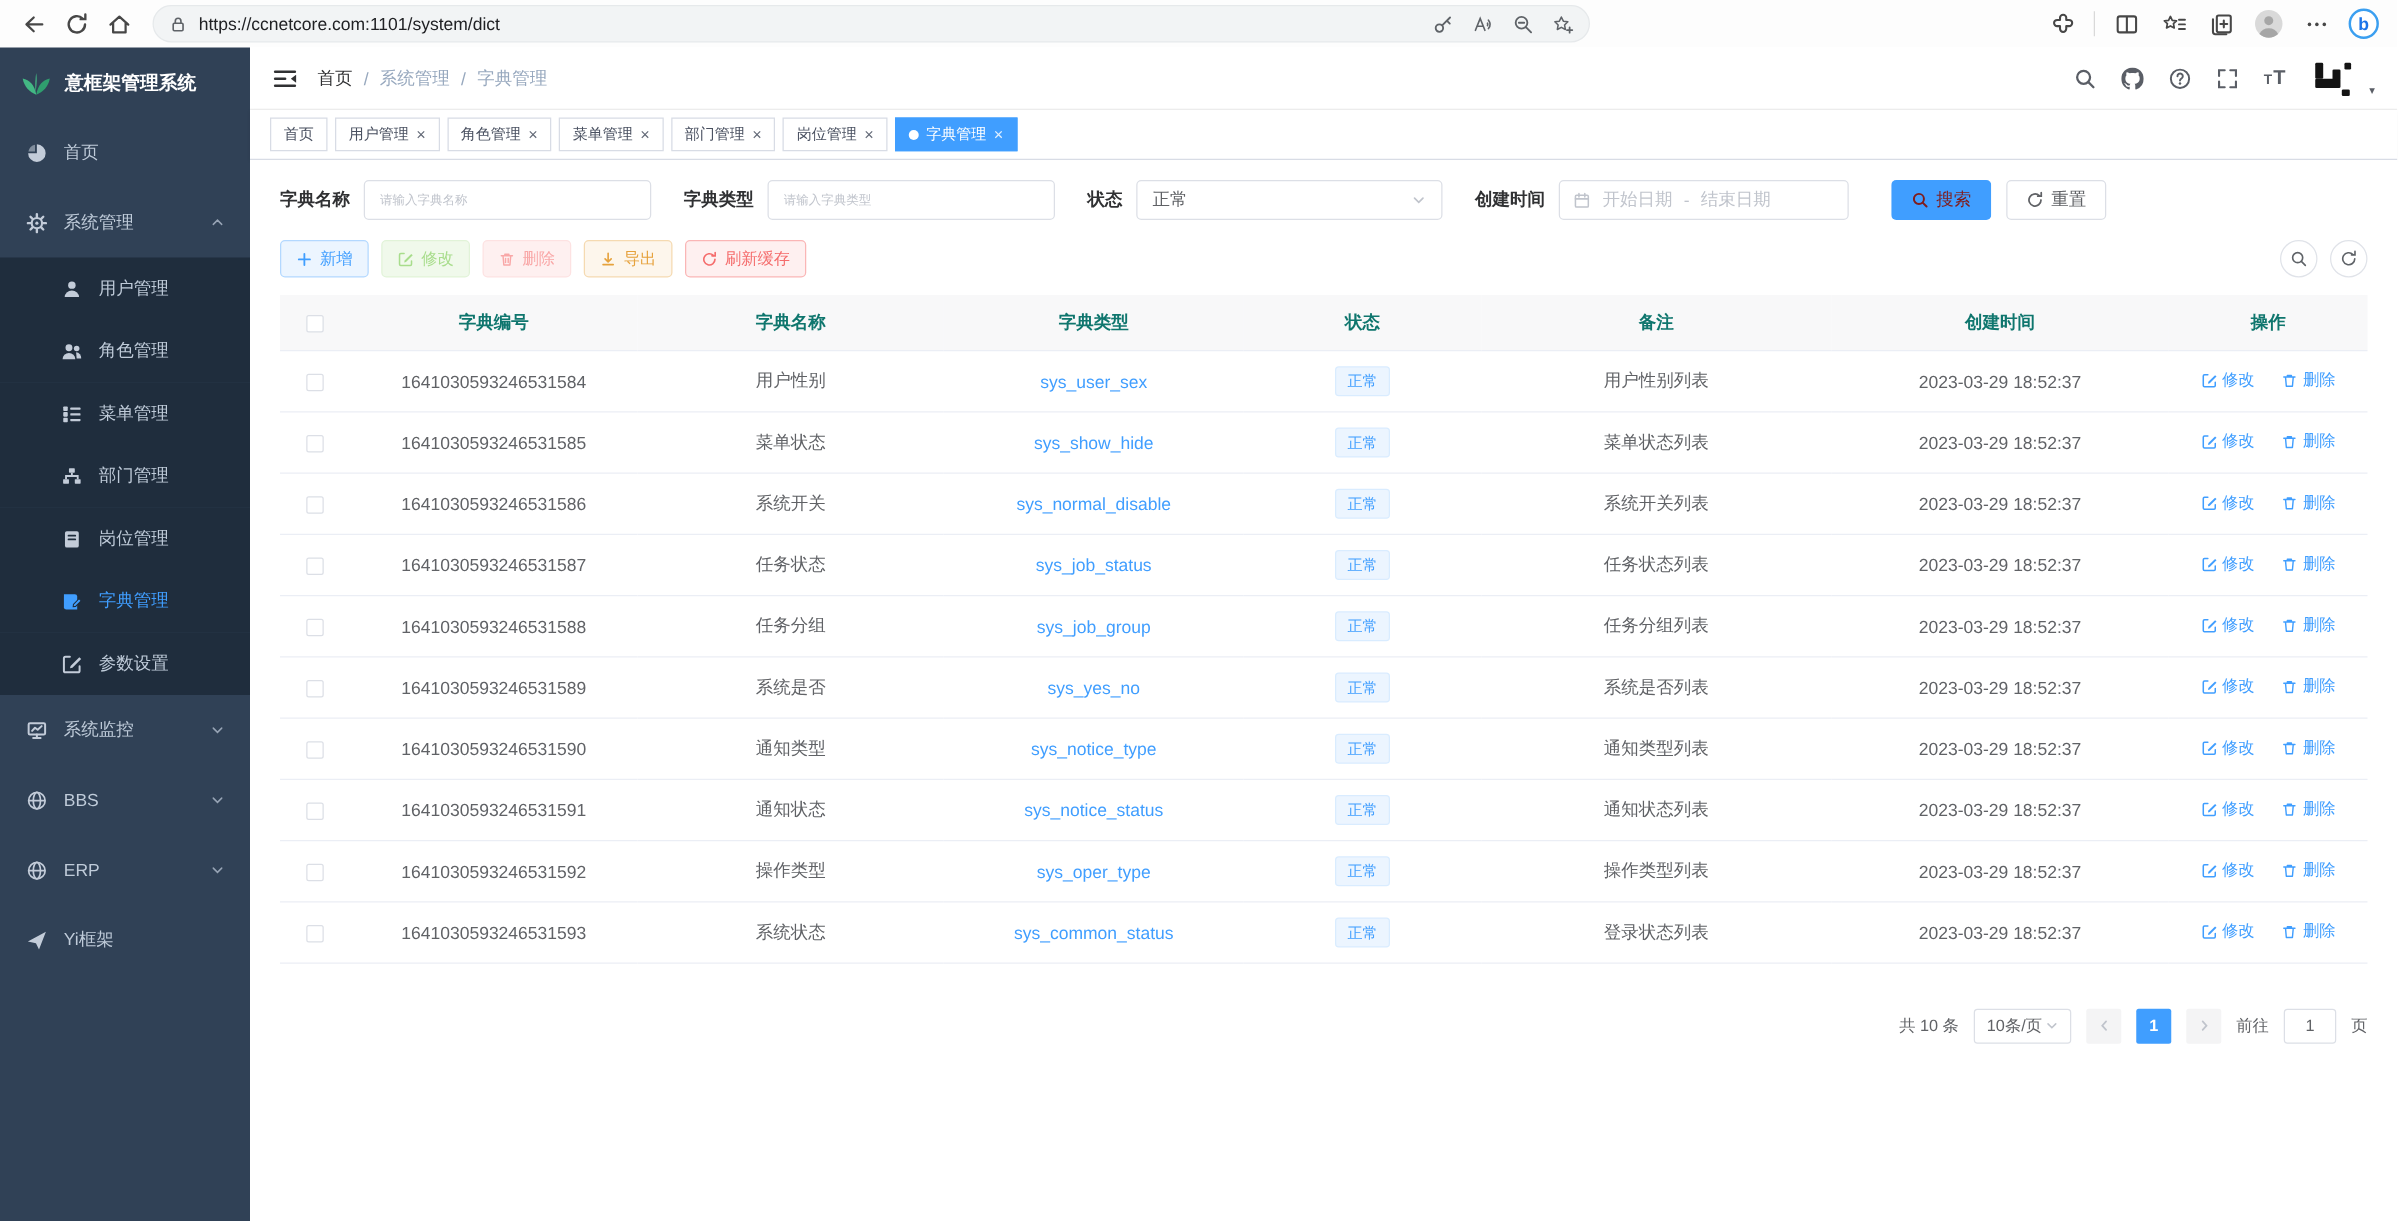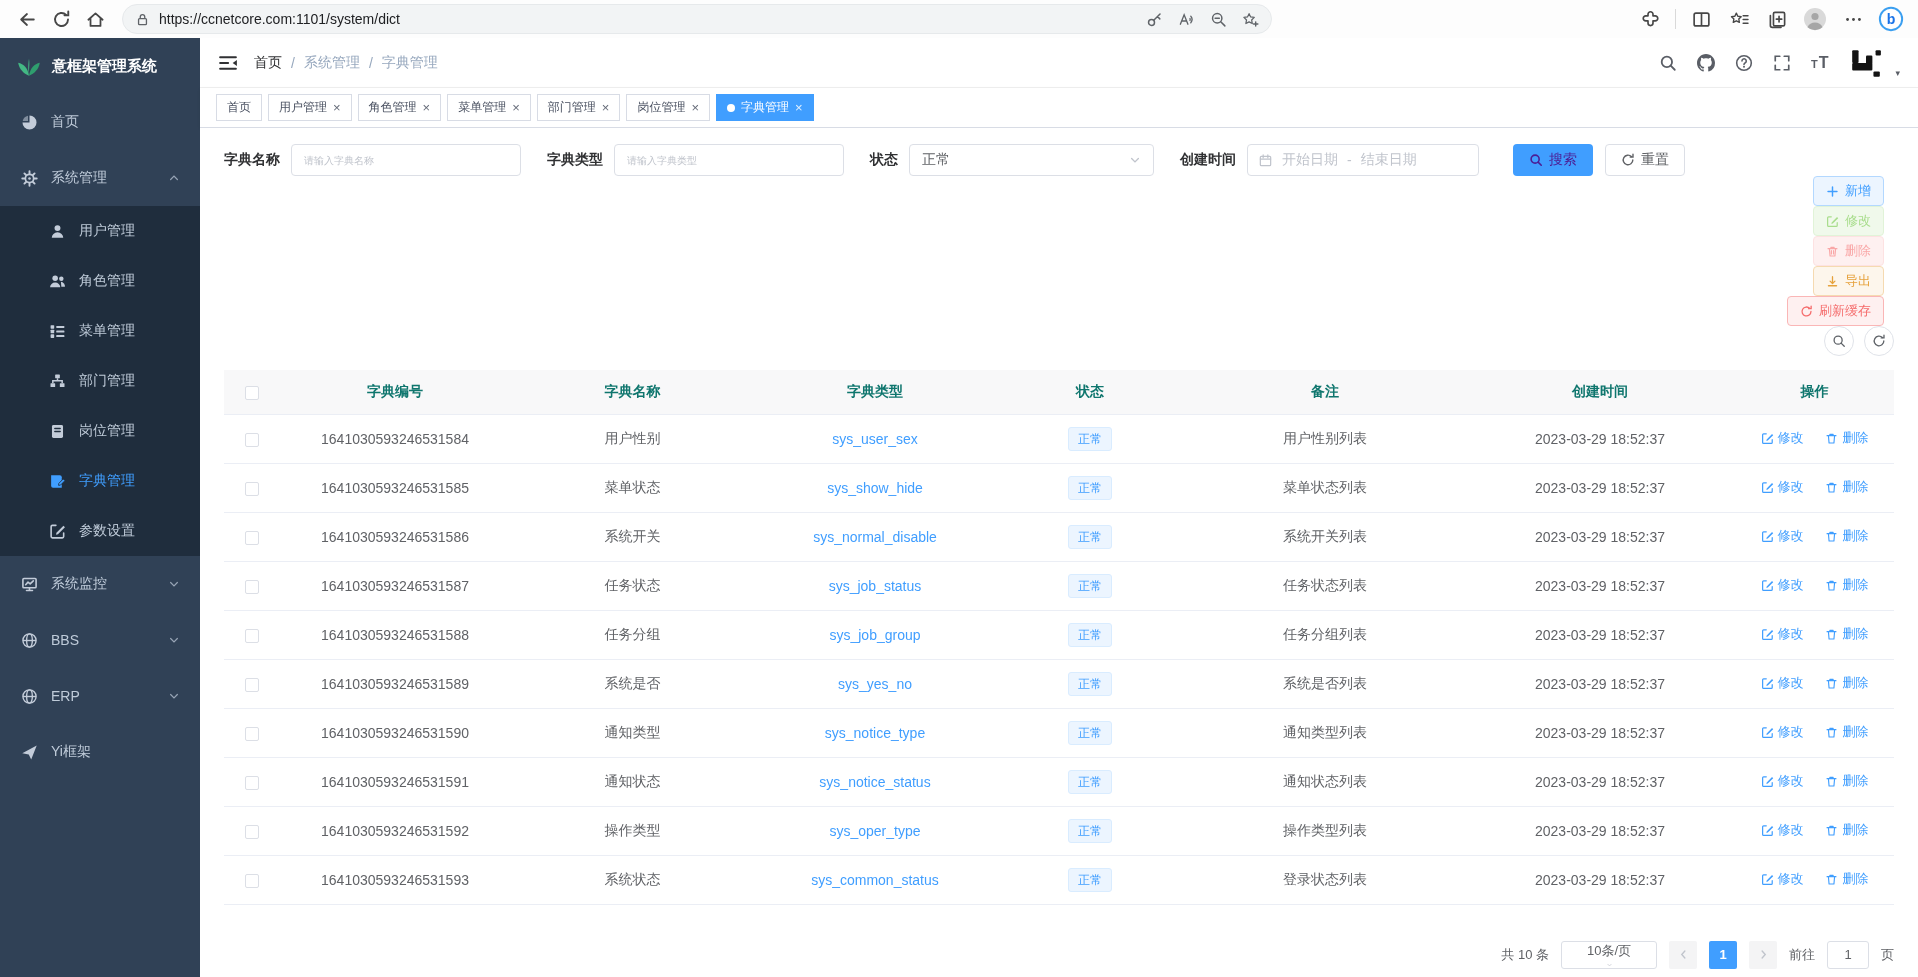--- a/index.html
+++ b/index.html
@@ -74,24 +74,24 @@
   .f-input { height:32px; width:230px; border:1px solid #dcdfe6; border-radius:4px; padding:0 12px; font-size:10px; color:#606266; outline:none; font-family:inherit; }
   .f-input::placeholder { color:#c0c4cc; }
   .f-select { height:32px; width:245px; border:1px solid #dcdfe6; border-radius:4px; display:flex; align-items:center; padding:0 12px; font-size:14px; color:#606266; cursor:pointer; }
   .sel-caret { margin-left:auto; color:#c0c4cc; display:flex; }
   .sel-caret svg { width:12px; height:12px; }
   .f-date { height:32px; width:232px; border:1px solid #dcdfe6; border-radius:4px; display:flex; align-items:center; gap:9px; padding:0 10px; font-size:14px; color:#c0c4cc; }
   .f-date svg { width:15px; height:15px; flex:none; }
   .f-date .dsep { color:#c0c4cc; }
   .btn { height:32px; border:1px solid transparent; border-radius:4px; padding:0 15px; font-size:14px; display:inline-flex; align-items:center; gap:6px; cursor:pointer; font-family:inherit; background:none; }
   .btn svg { width:14px; height:14px; }
-  .btn-search { background:#409eff; color:#4c1d95; margin-left:8px;justify-content:space-between; }
+  .btn-search { background:#409eff; color:#7f1d1d; margin-left:8px;justify-content:space-between; }
   .btn-reset { background:#fff; border-color:#dcdfe6; color:#606266; margin-left:12px; }
 
-  .toolbar-row { display:flex; align-items:flex-end; margin-top:0;flex-direction:column; }
+  .toolbar-row { display:flex; align-items:flex-start; margin-top:16px; }
   .tb-btn { height:30px; border-radius:4px; padding:0 12px; font-size:13px; display:inline-flex; align-items:center; gap:6px; margin-right:10px; cursor:pointer; border:1px solid; font-family:inherit; }
   .tb-btn svg { width:13px; height:13px; }
   .tb-add    { background:#ecf5ff; border-color:#b3d8ff; color:#409eff; }
   .tb-edit   { background:#f0f9eb; border-color:#e1f3d8; color:#a8dd8c; }
   .tb-del    { background:#fef0f0; border-color:#fde2e2; color:#f9a7a7; }
   .tb-export { background:#fdf6ec; border-color:#f5dab1; color:#e6a23c; }
   .tb-cache  { background:#fef0f0; border-color:#fab6b6; color:#f56c6c; }
   .tool-circles { margin-left:auto; display:flex; gap:10px; }
   .circle-btn { width:30px; height:30px; border-radius:50%; border:1px solid #e0e3e9; background:#fff; display:flex; align-items:center; justify-content:center; color:#5f6368; cursor:pointer; }
   .circle-btn svg { width:14px; height:14px; }
@@ -102,21 +102,21 @@
   thead th { background:#f8f8f9; color:#0f766e; font-weight:700; height:44px; text-align:center; border-bottom:1px solid #ebeef5; }
   tbody td { height:49px; text-align:center; border-bottom:1px solid #ebeef5; white-space:nowrap; overflow:hidden; }
   .checkbox { width:14px; height:14px; border:1px solid #dcdfe6; border-radius:2px; background:#fff; display:inline-block; vertical-align:middle; cursor:pointer; }
   .type-link { color:#409eff; cursor:pointer; }
   .tag { display:inline-block; height:24px; line-height:22px; padding:0 9px; background:#ecf5ff; border:1px solid #d9ecff; border-radius:3px; color:#409eff; font-size:12px; }
   .row-action { color:#409eff; display:inline-flex; align-items:center; gap:4px; margin:0 9px; cursor:pointer; font-size:13px; }
   .row-action svg { width:13px; height:13px; }
 
   
   .pagination { display:flex; align-items:center; justify-content:flex-end; gap:12px; margin-top:36px; font-size:13px; color:#606266; }
-  .page-size-box { width:96px; height:28px; border:1px solid #dcdfe6; border-radius:3px; display:flex; align-items:center; justify-content:center; gap:2px; cursor:pointer; background:#fff;flex-direction:column; }
+  .page-size-box { width:78px; height:28px; border:1px solid #dcdfe6; border-radius:3px; display:flex; align-items:center; justify-content:center; gap:2px; cursor:pointer; background:#fff; }
   .page-size-box svg { width:11px; height:11px; color:#c0c4cc; }
   .pg-btn { width:28px; height:28px; border:none; border-radius:2px; background:#f4f4f5; color:#c0c4cc; display:flex; align-items:center; justify-content:center; cursor:pointer; }
   .pg-btn svg { width:11px; height:11px; }
   .pg-cur { width:28px; height:28px; border:none; border-radius:2px; background:#409eff; color:#fff; font-weight:700; font-size:13px; display:flex; align-items:center; justify-content:center; cursor:pointer; }
   .goto-input { width:42px; height:28px; border:1px solid #dcdfe6; border-radius:3px; text-align:center; font-size:13px; color:#606266; outline:none; font-family:inherit; }
 </style>
 </head>
 <body>
 
 <div class="screen">

